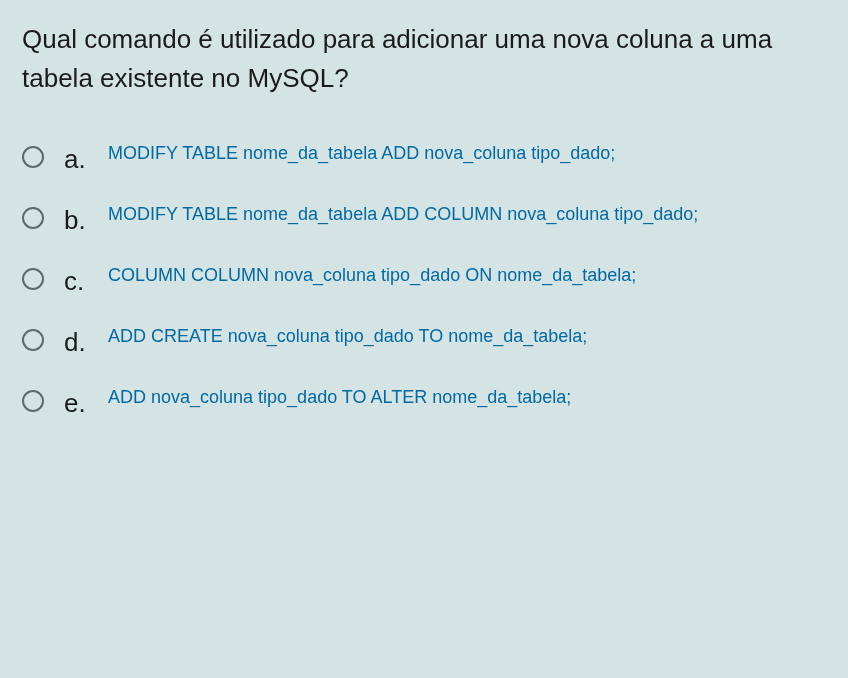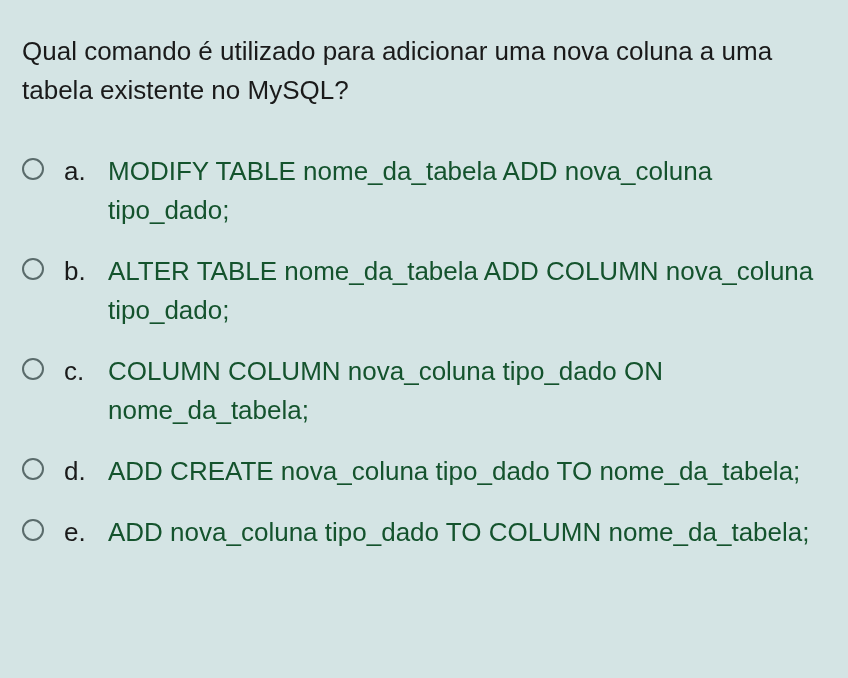--- a/index.html
+++ b/index.html
@@ -13,21 +13,20 @@
       width: 848px;
       height: 678px;
       padding: 20px 22px;
       color: #2a2a2a;
     }
     .question {
       font-size: 26px;
       line-height: 1.5;
       margin-bottom: 42px;
       color: #1a1a1a;
-      margin-top: 12px;
     }
     .options {
       display: flex;
       flex-direction: column;
       gap: 22px;
     }
     .option-row {
       display: flex;
       align-items: flex-start;
       gap: 20px;
@@ -48,22 +47,22 @@
       gap: 16px;
       flex: 1;
     }
     .option-letter {
       font-size: 26px;
       color: #1a1a1a;
       min-width: 28px;
       line-height: 1.5;
     }
     .option-text {
-      font-size: 26px;
-      color: #14532d;
+      font-size: 18px;
+      color: #0369a1;
       line-height: 1.5;
       flex: 1;
     }
   </style>
 </head>
 <body>
 
 <div class="question">Qual comando é utilizado para adicionar uma nova coluna a uma tabela existente no MySQL?</div>
 
 <div class="options">
@@ -73,21 +72,21 @@
     <div class="option-content">
       <span class="option-letter">a.</span>
       <span class="option-text">MODIFY TABLE nome_da_tabela ADD nova_coluna tipo_dado;</span>
     </div>
   </div>
 
   <div class="option-row">
     <div class="radio-circle"></div>
     <div class="option-content">
       <span class="option-letter">b.</span>
-      <span class="option-text">ALTER TABLE nome_da_tabela ADD COLUMN nova_coluna tipo_dado;</span>
+      <span class="option-text">MODIFY TABLE nome_da_tabela ADD COLUMN nova_coluna tipo_dado;</span>
     </div>
   </div>
 
   <div class="option-row">
     <div class="radio-circle"></div>
     <div class="option-content">
       <span class="option-letter">c.</span>
       <span class="option-text">COLUMN COLUMN nova_coluna tipo_dado ON nome_da_tabela;</span>
     </div>
   </div>
@@ -97,17 +96,17 @@
     <div class="option-content">
       <span class="option-letter">d.</span>
       <span class="option-text">ADD CREATE nova_coluna tipo_dado TO nome_da_tabela;</span>
     </div>
   </div>
 
   <div class="option-row">
     <div class="radio-circle"></div>
     <div class="option-content">
       <span class="option-letter">e.</span>
-      <span class="option-text">ADD nova_coluna tipo_dado TO COLUMN nome_da_tabela;</span>
+      <span class="option-text">ADD nova_coluna tipo_dado TO ALTER nome_da_tabela;</span>
     </div>
   </div>
 
 </div>
 
 </body></html>

